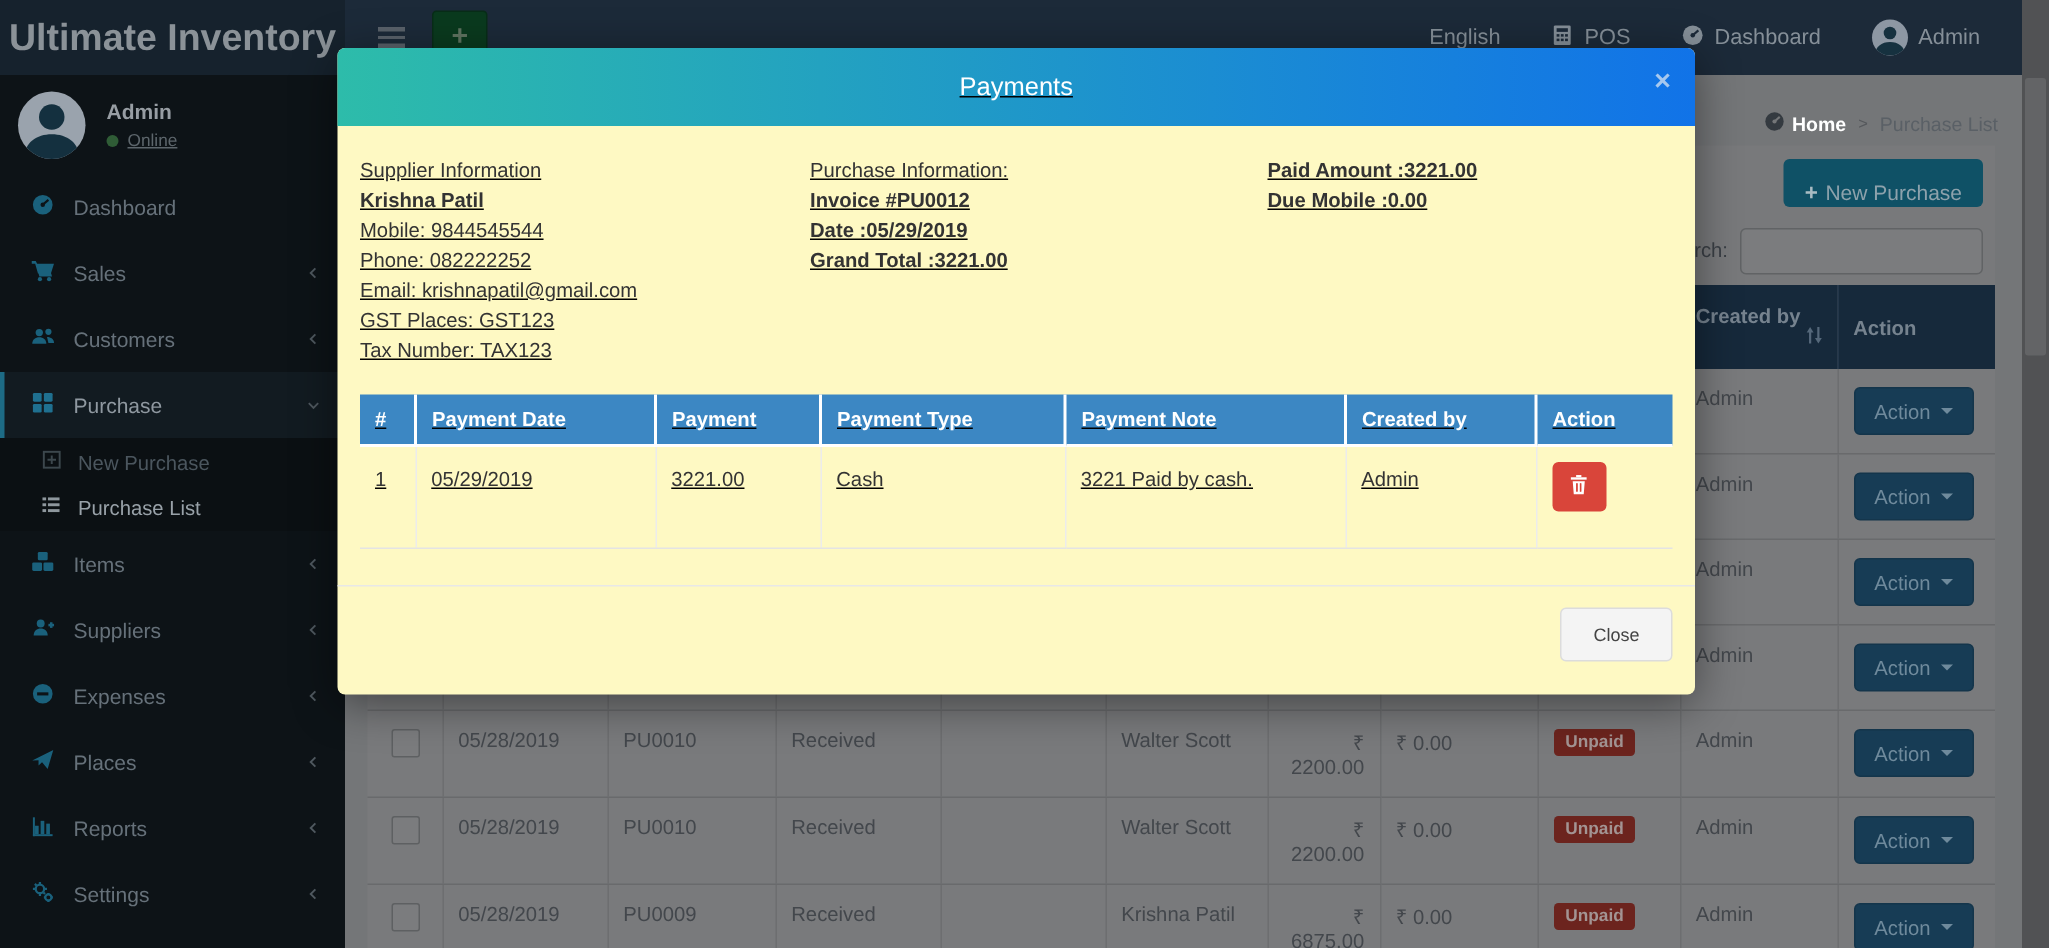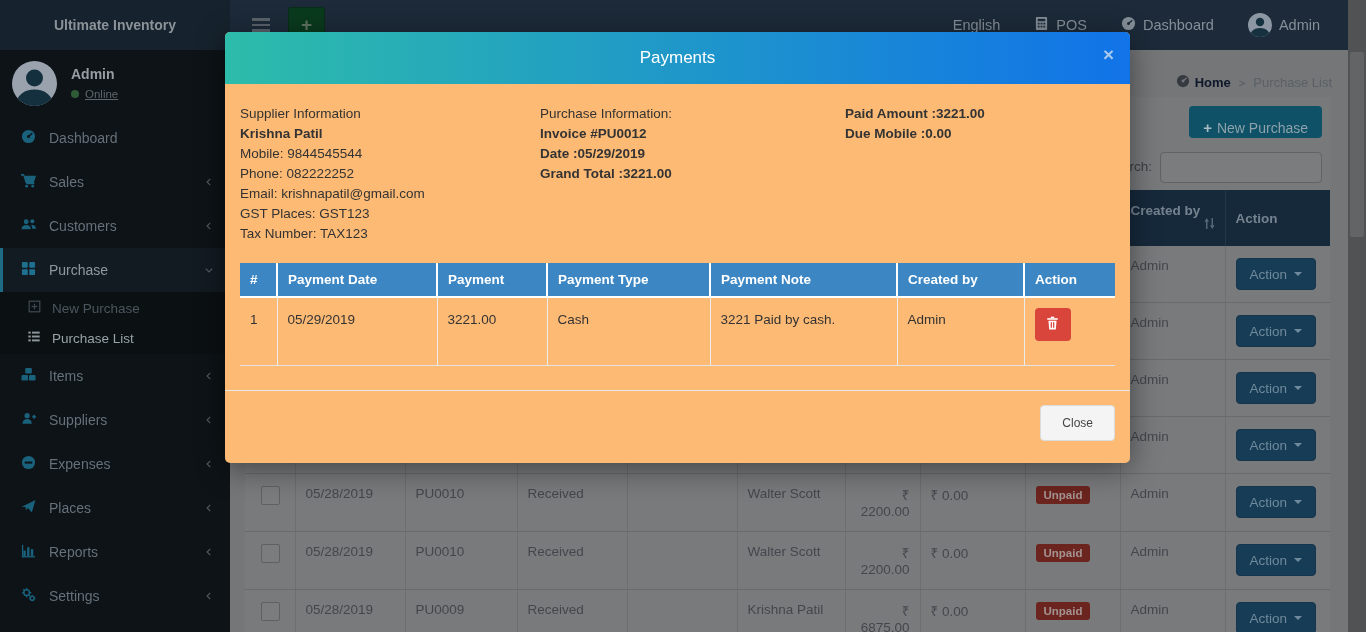--- a/index.html
+++ b/index.html
@@ -6,21 +6,21 @@
   html,body { width:1366px; height:632px; }
   body {
     position:relative; overflow:hidden;
     font-family:"Liberation Sans", sans-serif;
     background:#747678; font-size:13.5px;
   }
   .icon { display:inline-block; vertical-align:middle; }
 
   
   .navbar { position:absolute; left:0; top:0; width:1348px; height:50px; background:#1c2a39; display:flex; align-items:center; }
-  .logo { width:230px; height:50px; background:#16222d; color:#8b9298; font-weight:bold; font-size:14px; line-height:50px; text-align:center; flex:0 0 auto; }
+  .logo { width:230px; height:50px; background:#16222d; color:#8b9298; font-weight:bold; font-size:25px; line-height:50px; text-align:center; flex:0 0 auto; }
   .hamburger { margin-left:14px; width:34px; height:50px; display:flex; flex-direction:column; justify-content:center; gap:3px; cursor:pointer; }
   .hamburger span { display:block; width:18px; height:2.5px; background:#5a626b; margin:0 auto; }
   .plus-btn { margin-left:10px; width:37px; height:36px; background:#0a3a1e; border:1px solid #082d18; border-radius:3px; color:#5f7360; font-size:19px; font-weight:bold; text-align:center; line-height:33px; cursor:pointer; }
   .nav-right { margin-left:auto; display:flex; align-items:center; gap:34px; padding-right:28px; color:#858f98; font-size:14.5px; }
   .nav-item { display:flex; align-items:center; gap:7px; cursor:pointer; }
   .nav-avatar { width:24px; height:24px; border-radius:50%; background:#8d97a3; position:relative; overflow:hidden; }
   .nav-avatar svg, .side-avatar svg { position:absolute; left:0; top:0; }
 
   
   .sidebar { position:absolute; left:0; top:50px; width:230px; height:582px; background:#0d1317; }
@@ -41,21 +41,21 @@
   .submenu-item { height:30px; display:flex; align-items:center; padding-left:26px; font-size:13.5px; cursor:pointer; }
   .submenu-item .mi-icon { width:16px; text-align:center; margin-right:10px; }
   .submenu-item.dim { color:#4b565e; }
   .submenu-item.dim .mi-icon { color:#3c474d; }
   .submenu-item.lit { color:#99a2a9; }
   .submenu-item.lit .mi-icon { color:#8e979d; }
 
   
   .content { position:absolute; left:230px; top:50px; width:1118px; height:582px; background:#747678; }
   .breadcrumb { position:absolute; right:16px; top:24px; display:flex; align-items:center; gap:8px; font-size:13px; color:#5a6066; }
-  .breadcrumb .bc-home { color:#0f172a; font-weight:bold; display:flex; align-items:center; gap:5px; cursor:pointer; }
+  .breadcrumb .bc-home { color:#ffffff; font-weight:bold; display:flex; align-items:center; gap:5px; cursor:pointer; }
   .bc-sep { color:#55585c; font-size:11px; }
   .box { position:absolute; left:15px; top:47px; width:1085px; height:560px; background:#78797b; }
   .np-btn { position:absolute; right:8px; top:9px; height:32px; padding:0 14px; background:#0f5166; border-radius:4px; color:#8da2ac; font-size:14px; line-height:44px; cursor:pointer; }
   .np-btn b { color:#a9bcc3; font-weight:bold; margin-right:5px; font-size:15px; }
   .search-label { position:absolute; right:178px; top:62px; color:#3a3f45; font-size:13.5px; }
   .search-input { position:absolute; right:8px; top:55px; width:162px; height:31px; background:#7b7c7e; border:1px solid #616365; border-radius:4px; }
 
   table.bg-table { position:absolute; left:0; top:93px; width:1085px; border-collapse:collapse; table-layout:fixed; }
   .bg-table th { background:#16293b; color:#76838f; font-size:13.5px; font-weight:bold; text-align:left; height:56px; padding:8px 10px; vertical-align:middle; border-left:1px solid #23364a; }
   .bg-table th:first-child { border-left:none; }
@@ -67,21 +67,21 @@
   .badge-unpaid:empty { display:none; }
   .action-btn { display:inline-flex; align-items:center; gap:7px; background:#173c55; border:1px solid #14354b; color:#6f8a9c; border-radius:4px; height:32px; padding:0 13px; font-size:13.5px; cursor:pointer; }
   .caret { width:0; height:0; border-left:4px solid transparent; border-right:4px solid transparent; border-top:4px solid #6f8a9c; display:inline-block; }
   .sort-ic { color:#55687a; float:right; margin-top:14px; }
 
   
   .scrollbar { position:absolute; right:0; top:0; width:18px; height:632px; background:#515254; }
   .scroll-thumb { position:absolute; left:2px; top:52px; width:14px; height:185px; background:#636466; border-radius:2px; cursor:pointer; }
 
   
-  .modal { position:absolute; left:225px; top:32px; width:905px; height:431px; background:#fdba74; border-radius:5px; box-shadow:0 6px 30px rgba(0,0,0,.45); z-index:10; }
+  .modal { position:absolute; left:225px; top:32px; width:905px; height:431px; background:#fef9c3; border-radius:5px; box-shadow:0 6px 30px rgba(0,0,0,.45); z-index:10;text-decoration:underline; }
   .modal-header { height:52px; background:linear-gradient(90deg,#2dbcaa,#1173e8); border-radius:5px 5px 0 0; position:relative; }
   .modal-title { color:#fff; font-size:17px; text-align:center; line-height:52px; }
   .modal-close { position:absolute; right:16px; top:13px; color:#a6c8ef; font-size:19px; font-weight:bold; cursor:pointer; line-height:1; }
   .modal-body { padding:20px 18px 0 15px; }
   .info-row { display:flex; }
   .info-col { line-height:20px; color:#333; font-size:13.5px; }
   .col-supplier { width:300px; }
   .col-purchase { width:305px; }
   .b { font-weight:bold; }
   table.pay-table { width:100%; border-collapse:collapse; table-layout:fixed; margin-top:19px; }

